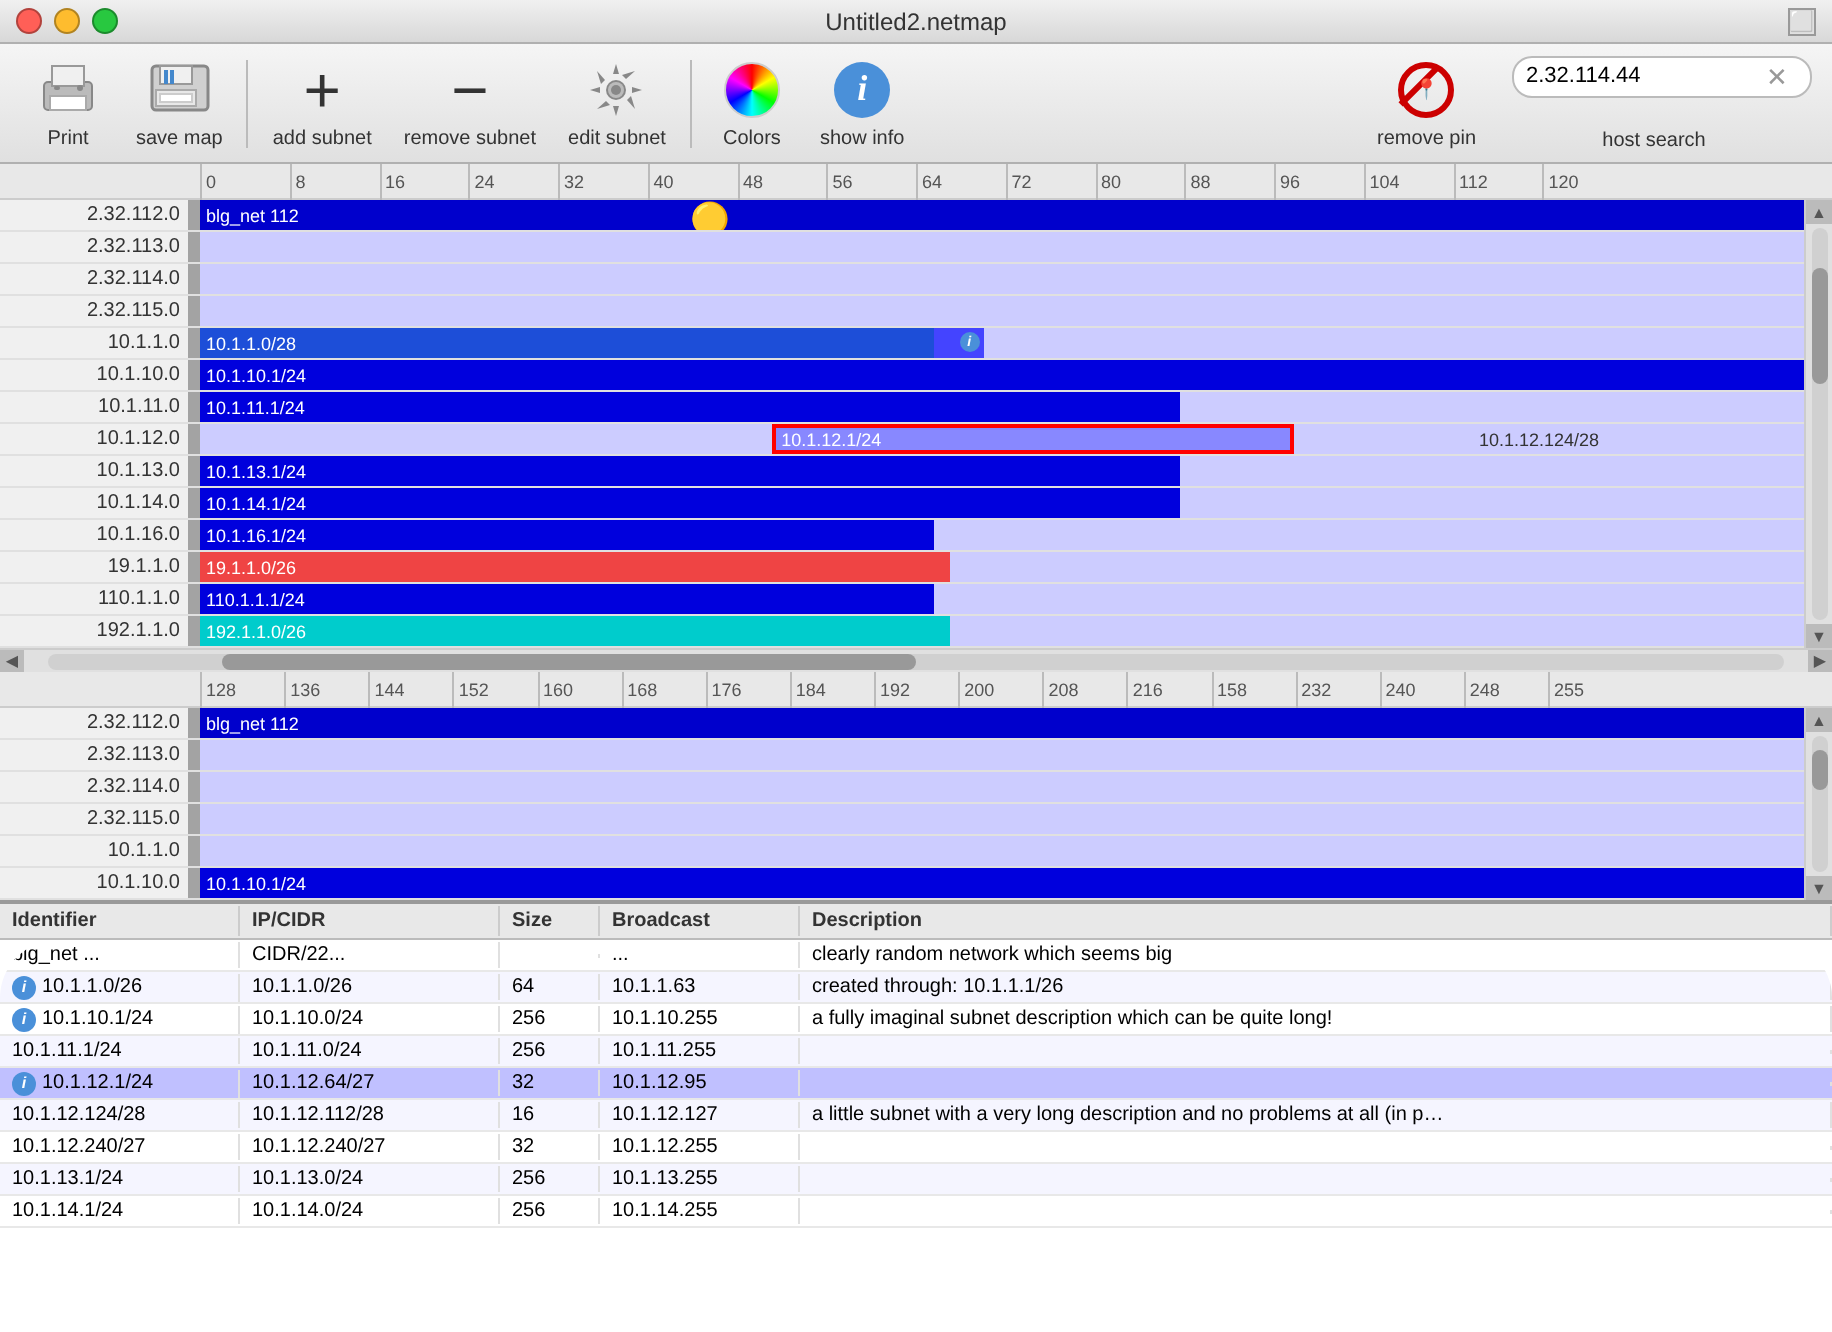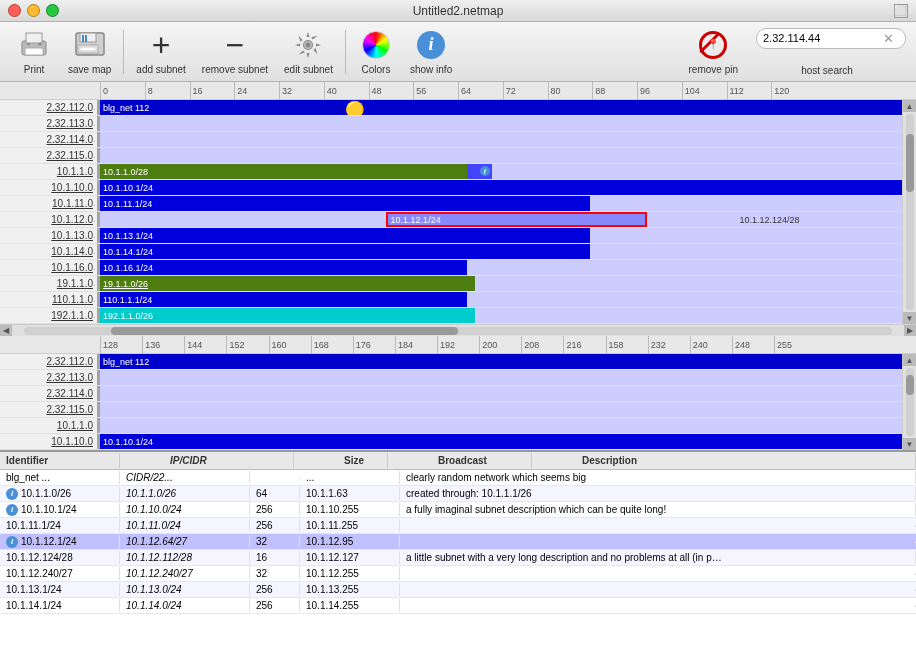--- a/index.html
+++ b/index.html
@@ -182,22 +182,21 @@
       min-width: 100px;
       text-align: right;
       padding-right: 4px;
       font-size: 10px;
       color: #333;
       background: #f0f0f0;
       height: 100%;
       display: flex;
       align-items: center;
       justify-content: flex-end;
-      border-right: 3px solid #a3a3a3;
-      text-decoration: underline;
+      border-right: 6px solid #a3a3a3;
     }
     .net-row-canvas {
       flex: 1;
       height: 100%;
       position: relative;
       background: #ccccff;
       overflow: hidden;
     }
 
     
@@ -277,33 +276,32 @@
     }
     .table-header {
       display: flex;
       background: #e8e8e8;
       border-bottom: 1px solid #bbb;
       height: 18px;
       align-items: center;
       font-size: 10px;
       font-weight: bold;
       color: #333;
-      gap: 44px;
     }
     .table-header-cell {
       padding: 2px 6px;
       border-right: 1px solid #ccc;
     }
     .col-id { width: 120px; }
-    .col-ip { width: 130px; font-style: italic; }
+    .col-ip { width: 130px; }
     .col-size { width: 50px; }
     .col-bc { width: 100px; }
     .col-desc { flex: 1; }
 
-    .table-rows { overflow-y: auto; flex: 1; }
+    .table-rows { overflow-y: auto; flex: 1; border-radius: 29px; }
     .table-row {
       display: flex;
       height: 16px;
       align-items: center;
       border-bottom: 1px solid #e8e8e8;
       font-size: 10px;
     }
     .table-row:nth-child(even) { background: #f5f5ff; }
     .table-row.selected { background: #c0c0ff; }
     .table-cell {
@@ -488,21 +486,21 @@
             <div class="net-row-label">2.32.114.0</div>
             <div class="net-row-canvas" style="background: rgb(204, 204, 255);"></div>
           </div>
           <div class="net-row">
             <div class="net-row-label">2.32.115.0</div>
             <div class="net-row-canvas" style="background: rgb(204, 204, 255);"></div>
           </div>
           <div class="net-row">
             <div class="net-row-label">10.1.1.0</div>
             <div class="net-row-canvas" style="background: rgb(204, 204, 255);">
-              <div style="position: absolute; top: 0px; height: 100%; left: 0%; width: 45%; background: #4d7c0f; display: flex; align-items: center; padding-left: 3px; font-size: 9px; overflow: hidden; white-space: nowrap; color: white;">10.1.1.0/28</div>
+              <div style="position: absolute; top: 0px; height: 100%; left: 0%; width: 45%; background: #1d4ed8; display: flex; align-items: center; padding-left: 3px; font-size: 9px; overflow: hidden; white-space: nowrap; color: white;">10.1.1.0/28</div>
               <div style="position: absolute; top: 0px; height: 100%; left: 45%; width: 3%; background: rgb(68, 68, 255); display: flex; align-items: center; padding-left: 3px; font-size: 9px; overflow: hidden; white-space: nowrap; color: white;">
                 <span style="position: absolute; right: 2px; top: 2px; width: 10px; height: 10px; background: rgb(74, 144, 217); border-radius: 50%; color: white; font-size: 7px; display: flex; align-items: center; justify-content: center; font-style: italic; font-weight: bold;">i</span>
               </div>
             </div>
           </div>
           <div class="net-row">
             <div class="net-row-label">10.1.10.0</div>
             <div class="net-row-canvas" style="background: rgb(204, 204, 255);">
               <div style="position: absolute; top: 0px; height: 100%; left: 0%; width: 100%; background: rgb(0, 0, 221); display: flex; align-items: center; padding-left: 3px; font-size: 9px; overflow: hidden; white-space: nowrap; color: white;">10.1.10.1/24</div>
             </div>
@@ -534,21 +532,21 @@
           </div>
           <div class="net-row">
             <div class="net-row-label">10.1.16.0</div>
             <div class="net-row-canvas" style="background: rgb(204, 204, 255);">
               <div style="position: absolute; top: 0px; height: 100%; left: 0%; width: 45%; background: rgb(0, 0, 221); display: flex; align-items: center; padding-left: 3px; font-size: 9px; overflow: hidden; white-space: nowrap; color: white;">10.1.16.1/24</div>
             </div>
           </div>
           <div class="net-row">
             <div class="net-row-label">19.1.1.0</div>
             <div class="net-row-canvas" style="background: rgb(204, 204, 255);">
-              <div style="position: absolute; top: 0px; height: 100%; left: 0%; width: 46%; background: #4d7c0f; display: flex; align-items: center; padding-left: 3px; font-size: 9px; overflow: hidden; white-space: nowrap; color: white; text-decoration: underline;">19.1.1.0/26</div>
+              <div style="position: absolute; top: 0px; height: 100%; left: 0%; width: 46%; background: #ef4444; display: flex; align-items: center; padding-left: 3px; font-size: 9px; overflow: hidden; white-space: nowrap; color: white;">19.1.1.0/26</div>
             </div>
           </div>
           <div class="net-row">
             <div class="net-row-label">110.1.1.0</div>
             <div class="net-row-canvas" style="background: rgb(204, 204, 255);">
               <div style="position: absolute; top: 0px; height: 100%; left: 0%; width: 45%; background: rgb(0, 0, 221); display: flex; align-items: center; padding-left: 3px; font-size: 9px; overflow: hidden; white-space: nowrap; color: white;">110.1.1.1/24</div>
             </div>
           </div>
           <div class="net-row">
             <div class="net-row-label">192.1.1.0</div>

